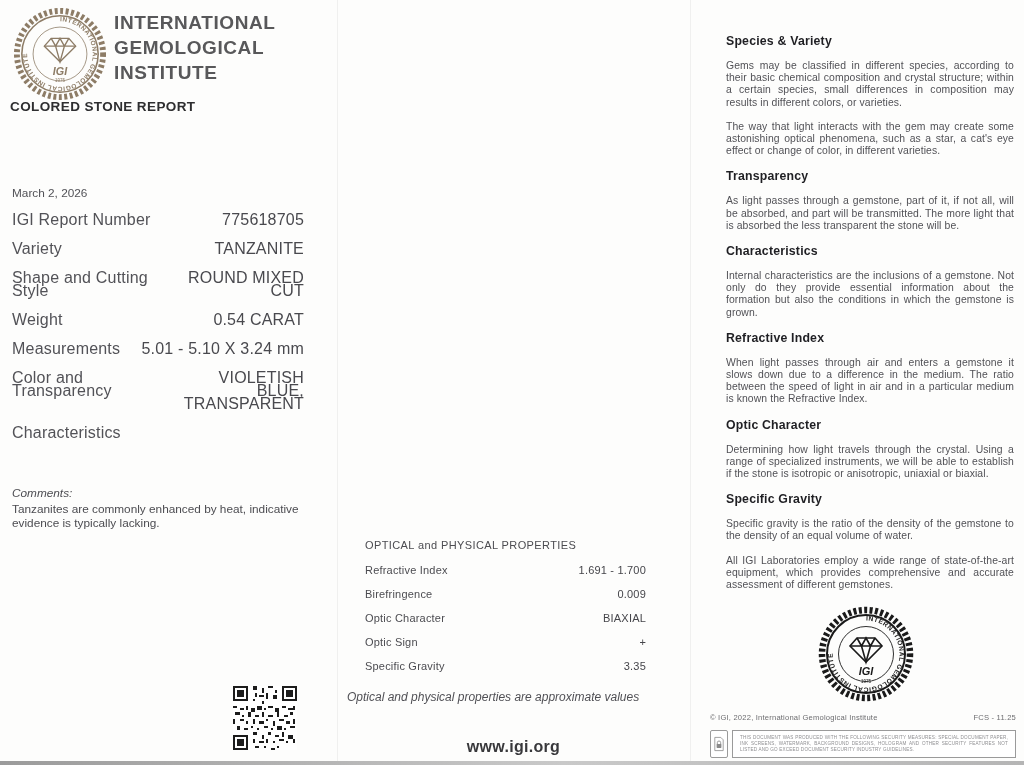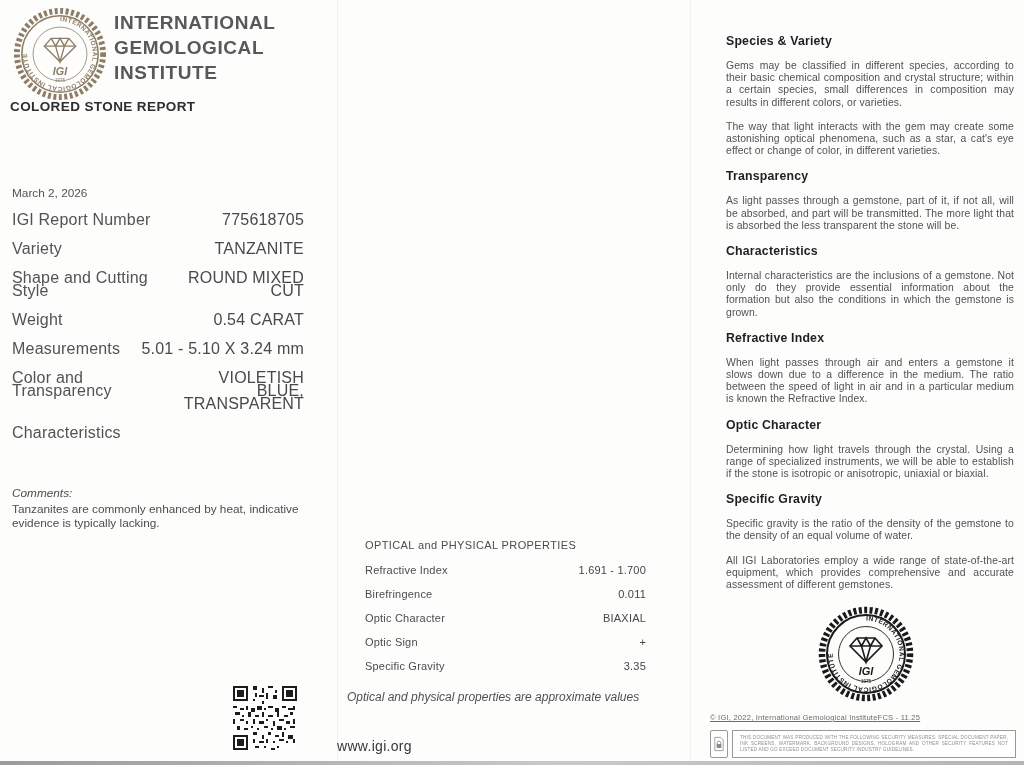--- a/index.html
+++ b/index.html
@@ -39,33 +39,33 @@
   #comments { left:12px; top:486px; width:302px; font-size:11.8px; line-height:14.5px; color:#4c4c51; }
   #comments .clab { margin-bottom:1px;font-style:italic; }
 
   
   #props { left:365px; top:522px; width:281px;margin-top:17px; }
   #props .ptitle { font-size:11px; letter-spacing:.4px; color:#4c4c51; margin-bottom:13px; }
   .prow { display:flex; justify-content:space-between; font-size:11px;
     letter-spacing:.2px; margin-bottom:11.5px; color:#4c4c51; line-height:12.5px; }
   .prow .val { color:#45454a; }
   #prop-note { left:347px; top:690px; font-size:12px; font-style:italic; color:#505055; }
-  #website { left:337px; top:738px; width:353px; 
-    font-size:14px; font-weight:normal; color:#38383b; letter-spacing:.3px; }
+  #website { left:337px; top:738px; width:353px; text-align:center;
+    font-size:16px; font-weight:bold; color:#38383b; letter-spacing:.3px; }
 
   
   #info { left:726px; top:34px; width:288px; }
   .isec h3 { font-size:12.3px; color:#1f1f23; letter-spacing:.2px; margin-bottom:12px; }
   .isec p { font-size:10.4px; line-height:12.2px; color:#515156;
     text-align:justify; margin-bottom:12px; letter-spacing:.1px; }
   .isec { margin-bottom:4px; }
 
   
   #copyright-row { left:710px; top:713px; width:306px; display:flex;
-    font-size:7.6px; color:#6d6d70; letter-spacing:.2px;text-decoration:underline; }
+    justify-content:space-between; font-size:7.6px; color:#6d6d70; letter-spacing:.2px; }
   #security { left:710px; top:730px; width:306px; height:28px; display:flex; gap:4px; align-items:stretch; }
   #security .icon-box { width:18px; border:1px solid #9a9a9a; border-radius:2px;
     display:flex; align-items:center; justify-content:center; background:#fff; }
   #security .txt-box { flex:1; border:1px solid #9a9a9a; background:#fff;
     display:flex; align-items:center; padding:2px 7px; }
   #security .txt { font-size:4.6px; line-height:6px; color:#8f8f92; letter-spacing:.2px; text-align:justify; }
 
   #qr { left:233px; top:686px; width:64px; height:64px; }
 
   svg text { font-family:"Liberation Sans", sans-serif; }
@@ -142,21 +142,21 @@
 </div>
 
 <div class="abs" id="props">
   <div class="ptitle">OPTICAL and PHYSICAL PROPERTIES</div>
   <div class="prow">
     <span class="lab">Refractive Index</span>
     <span class="val">1.691 - 1.700</span>
   </div>
   <div class="prow">
     <span class="lab">Birefringence</span>
-    <span class="val">0.011</span>
+    <span class="val">0.009</span>
   </div>
   <div class="prow">
     <span class="lab">Optic Character</span>
     <span class="val">BIAXIAL</span>
   </div>
   <div class="prow">
     <span class="lab">Optic Sign</span>
     <span class="val">+</span>
   </div>
   <div class="prow">

